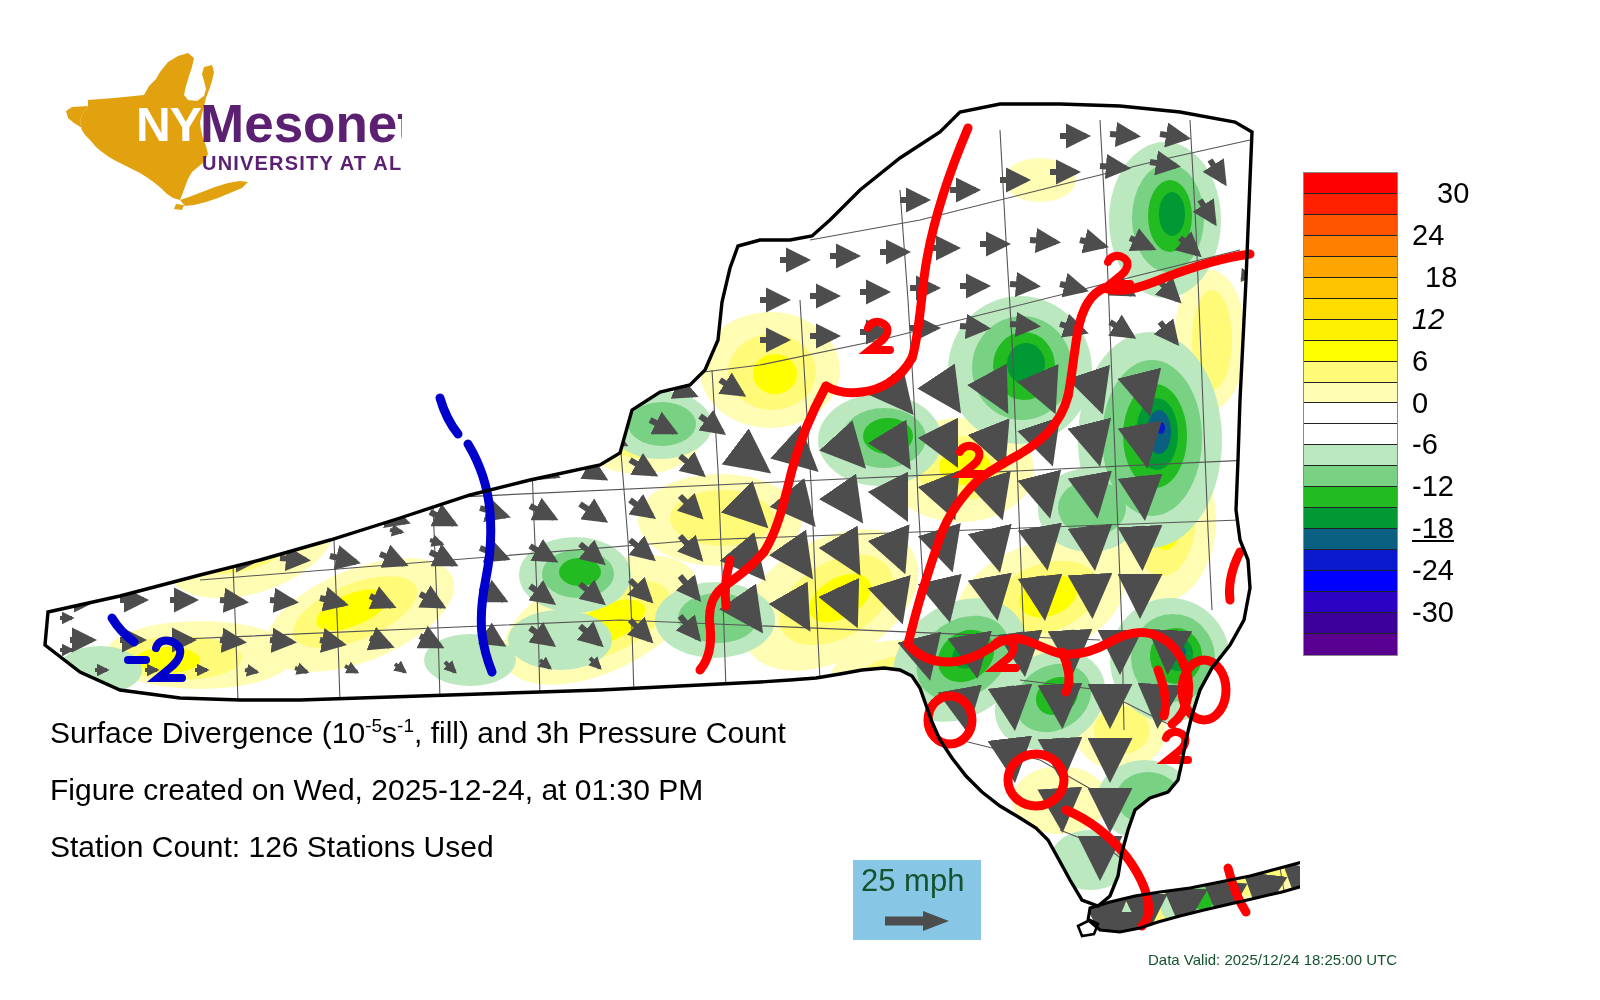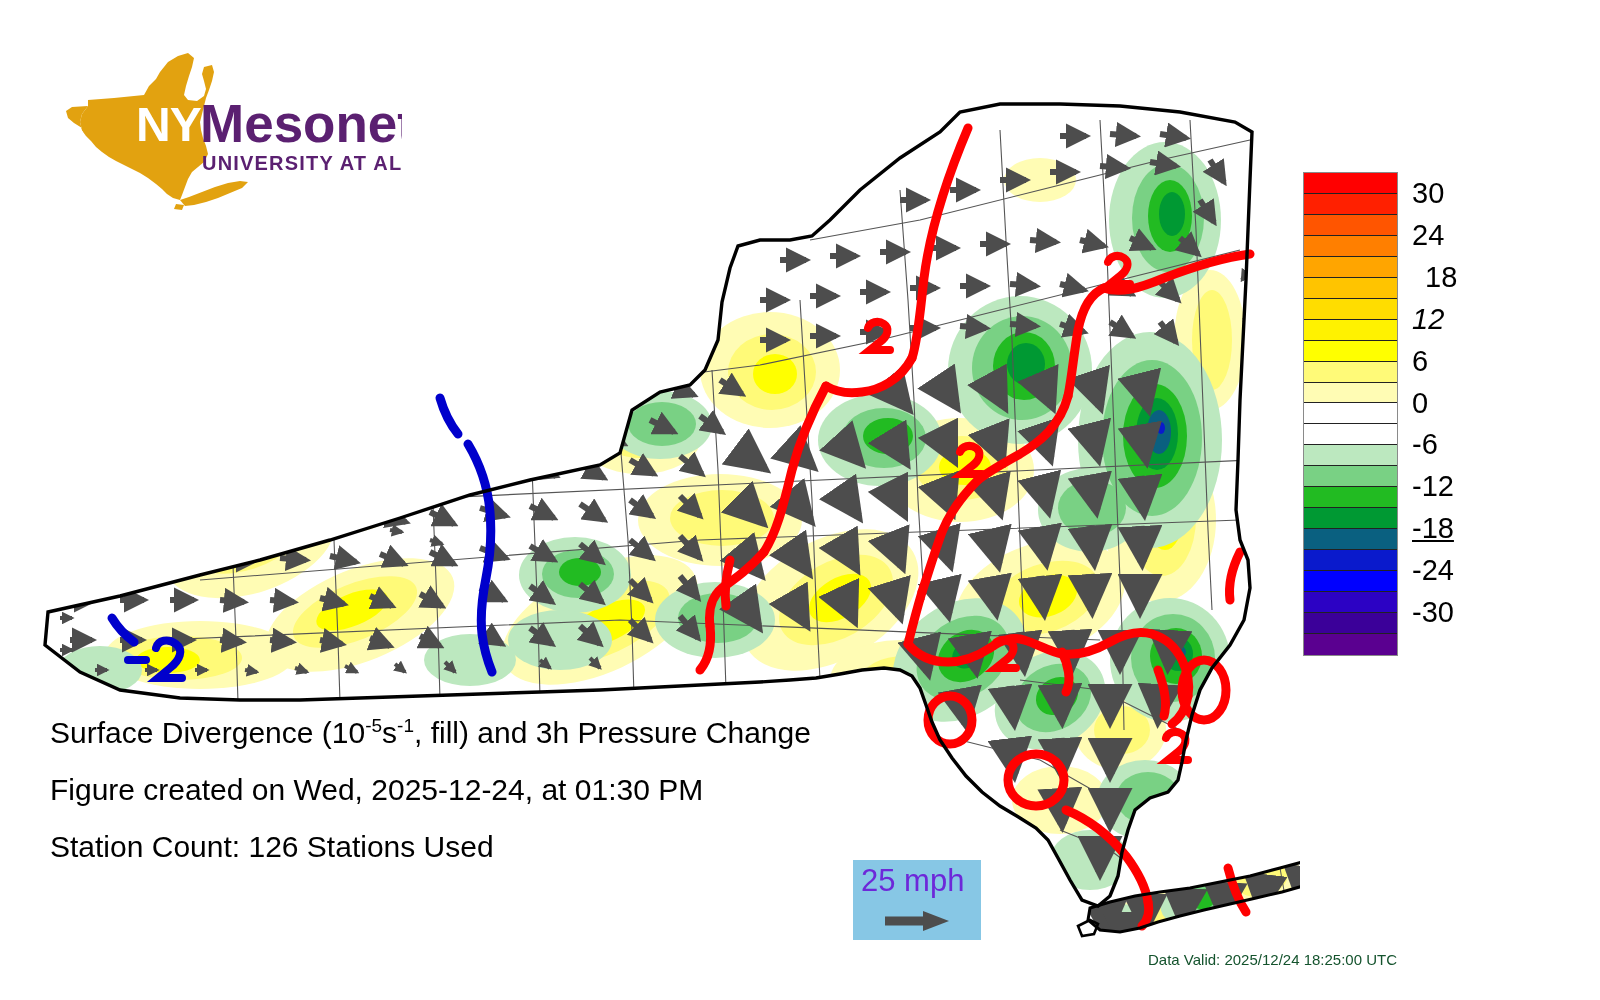--- a/index.html
+++ b/index.html
@@ -27,21 +27,21 @@
 
   
   #caption{position:absolute;left:50px;top:718px;width:900px;}
   #caption .cline{font-size:30px;line-height:30px;margin-bottom:27px;white-space:nowrap;color:#000;}
   #caption sup{font-size:19px;vertical-align:super;line-height:0;}
 
   
   #wind-legend{position:absolute;left:853px;top:860px;width:128px;height:80px;
                background:#87c7e5;}
   #wind-legend .wl-text{position:absolute;left:8px;top:4px;font-size:31px;
-                        line-height:34px;color:#6d28d9;white-space:nowrap;}
+                        line-height:34px;color:#14532d;white-space:nowrap;}
   #wind-legend .wl-arrow{position:absolute;left:30px;top:48px;}
 
   
   #data-valid{position:absolute;left:1148px;top:948px;font-size:15px;
               line-height:23px;color:#14532d;white-space:nowrap;}
 </style>
 </head>
 <body>
 
 <div class="stage">
@@ -622,36 +622,36 @@
       <div class="band" style="background: rgb(34, 187, 34); height: 20.9565px;"></div>
       <div class="band" style="background: rgb(0, 153, 51); height: 20.9565px;"></div>
       <div class="band" style="background: rgb(10, 96, 128); height: 20.9565px;"></div>
       <div class="band" style="background: rgb(10, 26, 204); height: 20.9565px;"></div>
       <div class="band" style="background: rgb(0, 0, 255); height: 20.9565px;"></div>
       <div class="band" style="background: rgb(44, 2, 196); height: 20.9565px;"></div>
       <div class="band" style="background: rgb(59, 0, 153); height: 20.9565px;"></div>
       <div class="band" style="background: rgb(90, 0, 144); height: 20.9565px;"></div>
     </div>
   <div id="cb-labels">
-      <div class="cbl" style="top: 6.95652px;">30</div>
+      <div class="cbl" style="top: 6.95652px; margin-left: 25px;">30</div>
       <div class="cbl" style="top: 48.8696px;">24</div>
       <div class="cbl" style="top: 90.7826px; margin-left: 13px;">18</div>
       <div class="cbl" style="top: 132.696px; font-style: italic;">12</div>
       <div class="cbl" style="top: 174.609px;">6</div>
       <div class="cbl" style="top: 216.522px;">0</div>
       <div class="cbl" style="top: 258.435px;">-6</div>
       <div class="cbl" style="top: 300.348px;">-12</div>
       <div class="cbl" style="top: 342.261px; text-decoration: underline;">-18</div>
       <div class="cbl" style="top: 384.174px;">-24</div>
       <div class="cbl" style="top: 426.087px;">-30</div>
     </div>
 
   <div id="caption">
     <div class="cline">
-      <span>Surface Divergence (10</span><sup>-5</sup><span>s</span><sup>-1</sup><span>, fill) and 3h Pressure Change</span>
+      <span>Surface Divergence (10</span><sup>-5</sup><span>s</span><sup>-1</sup><span>, fill) and 3h Pressure Count</span>
     </div>
     <div class="cline">Figure created on Wed, 2025-12-24, at 01:30 PM</div>
     <div class="cline">Station Count: 126 Stations Used</div>
   </div>
 
   <div id="wind-legend">
     <div class="wl-text">25 mph</div>
     <svg class="wl-arrow" width="70" height="26" viewBox="0 0 70 26">
       <path d="M2 13 L44 13" stroke="#4D4D4D" stroke-width="9"></path>
       <path d="M40 3 L66 13 L40 23 Z" fill="#4D4D4D"></path>

